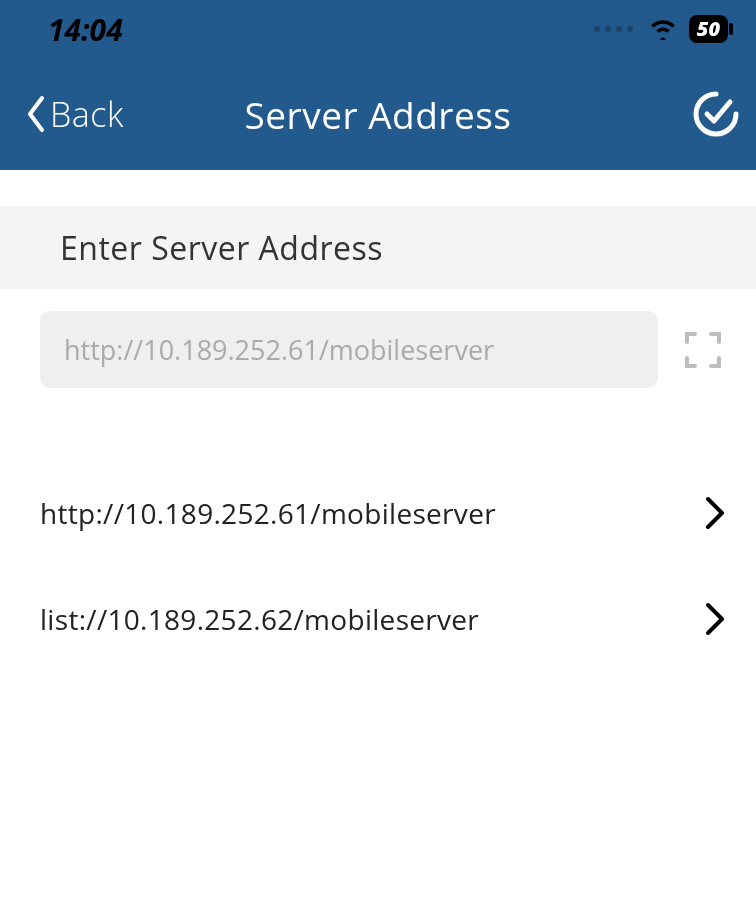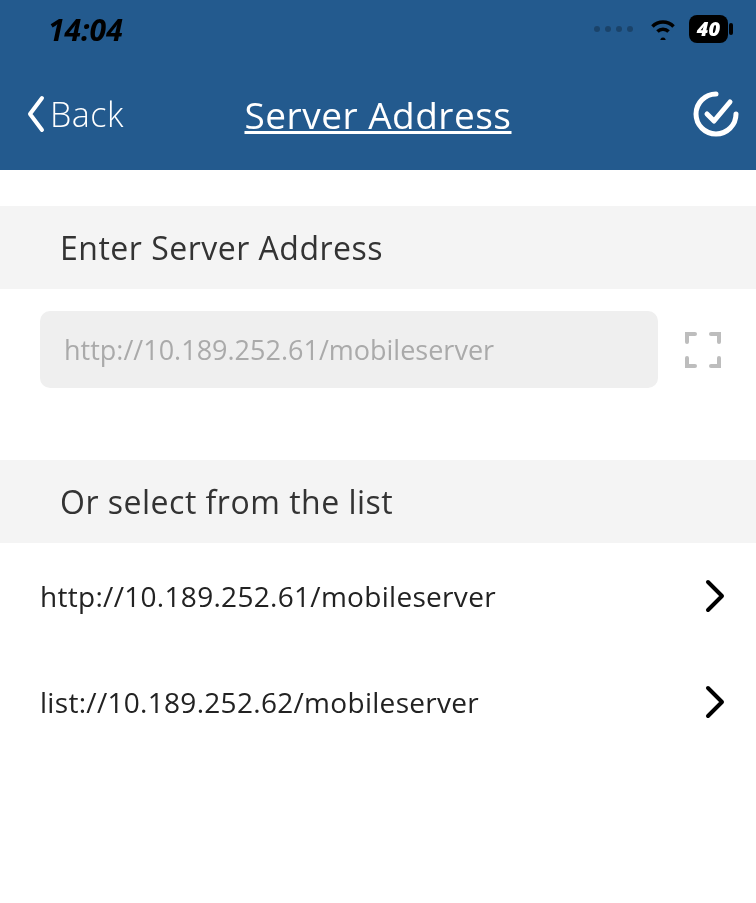--- a/index.html
+++ b/index.html
@@ -89,21 +89,20 @@
       font-weight: 300;
       letter-spacing: 0.5px;
     }
     .page-title {
       font-size: 37px;
       font-weight: 400;
       letter-spacing: 0.5px;
       position: absolute;
       left: 50%;
       transform: translateX(-50%);
-      text-decoration: underline;
     }
     .confirm-button {
       cursor: pointer;
     }
     .confirm-button svg { display:block; }
     .content {
       background: #fff;
     }
     .spacer-top { height: 36px; }
     .section-header {
@@ -168,21 +167,21 @@
         <span></span>
         <span></span>
     </div>
     <div class="wifi-icon">
       <svg width="28" height="22" viewBox="0 0 28 22">
         <path d="M14 19.5 a2.6 2.6 0 1 0 0.001 0 Z" fill="#000"></path>
         <path d="M7.2 12.2 a9.6 9.6 0 0 1 13.6 0 l-2.5 2.5 a6.1 6.1 0 0 0 -8.6 0 Z" fill="#000"></path>
         <path d="M2.2 7.2 a16.6 16.6 0 0 1 23.6 0 l-2.5 2.5 a13.1 13.1 0 0 0 -18.6 0 Z" fill="#000"></path>
       </svg>
     </div>
-    <div class="battery-badge">40</div>
+    <div class="battery-badge">50</div>
   </div>
 </div>
 
 <div class="nav-bar" style="position:relative;">
   <div class="back-button">
     <span class="back-chevron">
       <svg width="24" height="40" viewBox="0 0 24 40">
         <polyline points="18,4 6,20 18,36" fill="none" stroke="#fff" stroke-width="4" stroke-linecap="round" stroke-linejoin="round"></polyline>
       </svg>
     </span>
@@ -209,21 +208,20 @@
         <path d="M4 12 L4 4 L12 4" fill="none" stroke="#bdbdbd" stroke-width="4" stroke-linecap="round"></path>
         <path d="M28 4 L36 4 L36 12" fill="none" stroke="#bdbdbd" stroke-width="4" stroke-linecap="round"></path>
         <path d="M36 28 L36 36 L28 36" fill="none" stroke="#bdbdbd" stroke-width="4" stroke-linecap="round"></path>
         <path d="M12 36 L4 36 L4 28" fill="none" stroke="#bdbdbd" stroke-width="4" stroke-linecap="round"></path>
       </svg>
     </div>
   </div>
 
   <div class="spacer-mid"></div>
 
-  <div class="section-header">Or select from the list</div>
 
   <div class="list-item">
     <span class="list-item-text">http://10.189.252.61/mobileserver</span>
     <span class="chevron-right">
       <svg width="22" height="36" viewBox="0 0 22 36">
           <polyline points="4,4 18,18 4,32" fill="none" stroke="#000" stroke-width="4" stroke-linecap="round" stroke-linejoin="round"></polyline>
         </svg>
     </span>
   </div>
 

